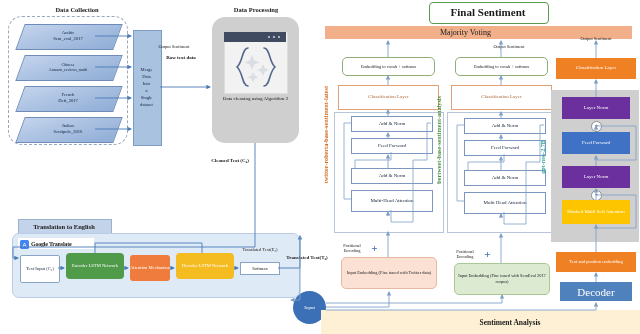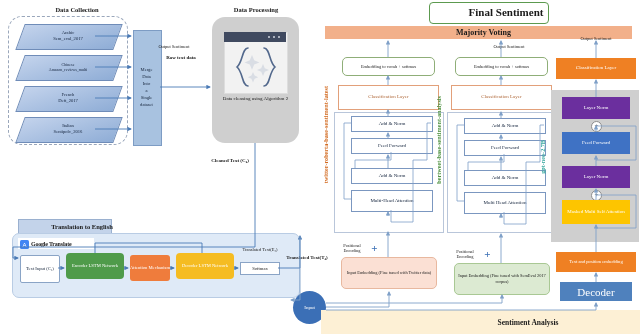--- a/index.html
+++ b/index.html
@@ -1,19 +1,19 @@
 <!DOCTYPE html>
 <html><head>
 <meta charset="utf-8">
 <style>
   html,body{margin:0;padding:0;background:#ffffff;}
   body{width:640px;height:334px;position:relative;overflow:hidden;
        font-family:"Liberation Serif", serif;color:#1a1a1a;}
   .abs{position:absolute;}
-  .ctr{display:flex;align-items:center;justify-content:center;text-align:center;margin-left:18px;}
+  .ctr{display:flex;align-items:center;justify-content:center;text-align:center;}
   .ttl{font-weight:bold;}
 
   
   #dc-title{left:22px;top:6px;width:110px;font-size:6.5px;font-weight:bold;text-align:center;}
   #dc-box{left:8px;top:16px;width:118px;height:127px;border:1px dashed #9aa7bb;border-radius:14px;}
   .para{position:absolute;width:96px;height:24px;background:linear-gradient(160deg,#c3d3ec 0%,#8fadd6 100%);
         border:0.7px solid #6f8cb8;transform:skewX(-20deg);}
   .para-lbl{position:absolute;width:96px;height:24px;display:flex;flex-direction:column;
             align-items:center;justify-content:center;font-size:4.6px;line-height:1.25;color:#14243d;}
   
@@ -46,21 +46,21 @@
   #tb-dec{left:176px;top:253px;width:58px;background:#f5bc22;color:#fff;border-radius:4px;}
   #tb-soft{left:240px;top:262px;width:38px;height:11px;background:#fff;border:0.7px solid #8aa4c6;
            font-size:4.6px;display:flex;align-items:center;justify-content:center;}
   #tb-trans-lbl{left:238px;top:247px;width:44px;font-size:4.5px;line-height:1.2;text-align:center;}
   #translated-lbl{left:286px;top:255px;width:42px;font-size:5px;line-height:1.25;text-align:center;font-weight:bold;}
 
   
   #final-box{left:429px;top:2px;width:118px;height:20px;border:1.2px solid #5c9a4f;border-radius:4px;background:#fff;}
   #final-lbl{left:429px;top:2px;width:118px;height:20px;font-size:11px;font-weight:bold;}
   #mv-bar{left:325px;top:26px;width:307px;height:13px;background:#f2b08a;}
-  #mv-lbl{left:325px;top:26px;width:281px;height:13px;font-size:8px;font-weight:bold;}
+  #mv-lbl{left:325px;top:26px;width:281px;height:13px;font-size:8px;font-weight:normal;}
 
   .outlbl{position:absolute;width:44px;font-size:4.4px;line-height:1.25;text-align:center;}
   .embbox{position:absolute;height:17px;border:0.7px solid #8fae78;border-radius:5px;background:#fff;
           display:flex;align-items:center;justify-content:center;text-align:center;font-size:4.4px;line-height:1.2;}
   .clsbox{position:absolute;height:23px;border:0.8px solid #e2a07a;background:#fff;
           display:flex;flex-direction:column;align-items:center;justify-content:center;
           text-align:center;font-size:5px;line-height:1.3;color:#b06a3c;}
   .txcol{position:absolute;border:0.8px solid #b9c6da;background:#fff;}
   .blk{position:absolute;border:0.8px solid #7b97c0;background:#fff;display:flex;flex-direction:column;
        align-items:center;justify-content:center;text-align:center;font-size:5px;line-height:1.25;color:#14243d;}

